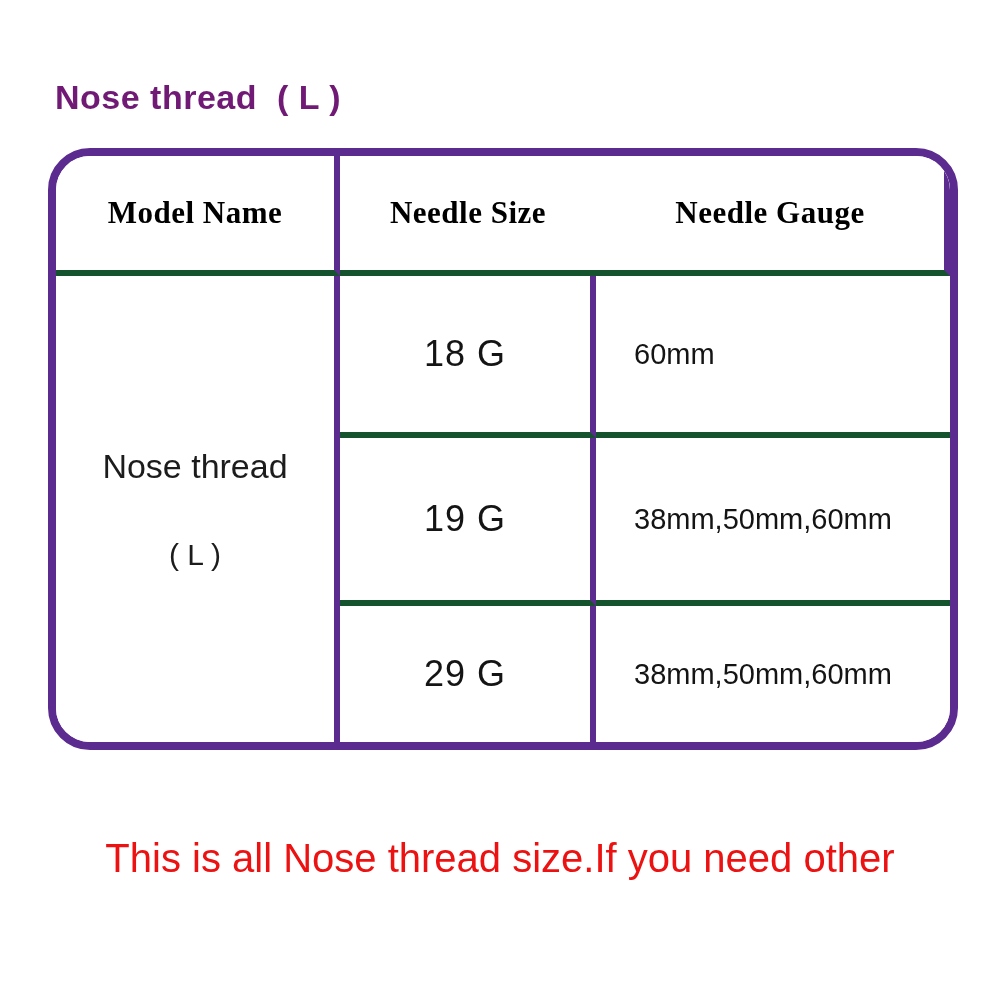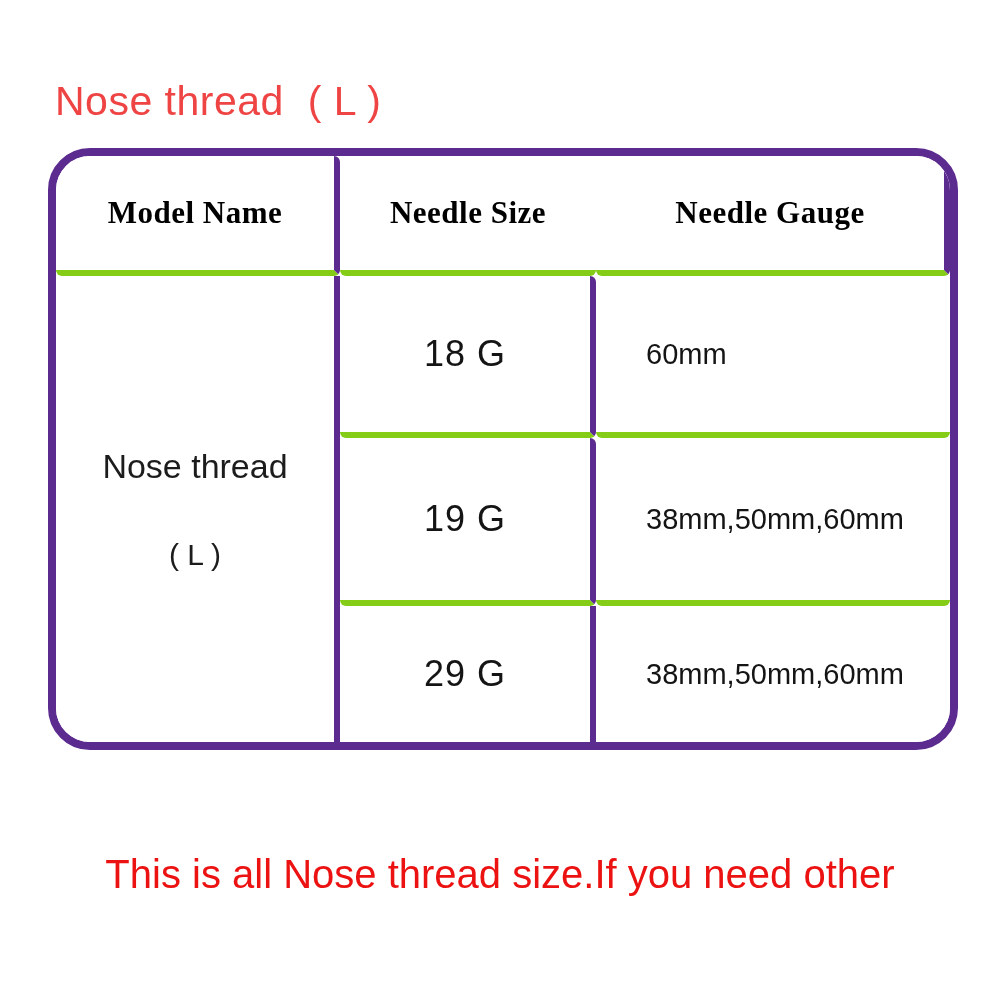--- a/index.html
+++ b/index.html
@@ -3,23 +3,23 @@
 <meta charset="utf-8">
 <style>
   * { margin: 0; padding: 0; box-sizing: border-box; }
   html, body { width: 1000px; height: 1000px; background: #ffffff; overflow: hidden; }
   body { font-family: "Liberation Sans", sans-serif; color: #1a1a1a; position: relative; }
 
   .page-title {
     position: absolute;
     left: 55px;
     top: 78px;
-    font-size: 41px;
-    font-weight: 400;
-    color: #ef4444;
+    font-size: 34px;
+    font-weight: 700;
+    color: #701a75;
     white-space: pre;
     letter-spacing: 0.5px;
   }
 
   .spec-table {
     position: absolute;
     left: 48px;
     top: 148px;
     width: 910px;
     height: 602px;
@@ -32,21 +32,21 @@
     grid-template-rows: 120px 162px 168px 1fr;
   }
 
   .cell {
     display: flex;
     align-items: center;
     justify-content: center;
     background: #ffffff;
   }
   .b-right  { border-right: 6px solid #5b2b8f; }
-  .b-bottom { border-bottom: 6px solid #84cc16; border-radius: 6px; }
+  .b-bottom { border-bottom: 6px solid #14532d; }
 
   .header-cell {
     font-family: "Liberation Serif", serif;
     font-weight: 700;
     font-size: 31px;
     color: #000000;
     letter-spacing: 0.5px;
   }
 
   .model-cell {
@@ -61,36 +61,35 @@
 
   .gauge-cell {
     font-size: 36px;
     color: #141414;
     letter-spacing: 1px;
     white-space: pre;
   }
 
   .size-cell {
     justify-content: flex-start;
-    padding-left: 50px;
+    padding-left: 38px;
     font-size: 29px;
     color: #141414;
   }
 
   .footer-note {
     position: absolute;
     left: 0;
     top: 833px;
     width: 1000px;
     text-align: center;
     color: #ec1212;
     font-size: 40px;
     line-height: 50px;
     font-weight: 400;
-    margin-top: 16px;
   }
 </style>
 </head>
 <body>
 
 <div class="page-title">Nose thread  ( L )</div>
 
 <div class="spec-table">
 
   <div class="cell header-cell b-right b-bottom">Model Name</div>

